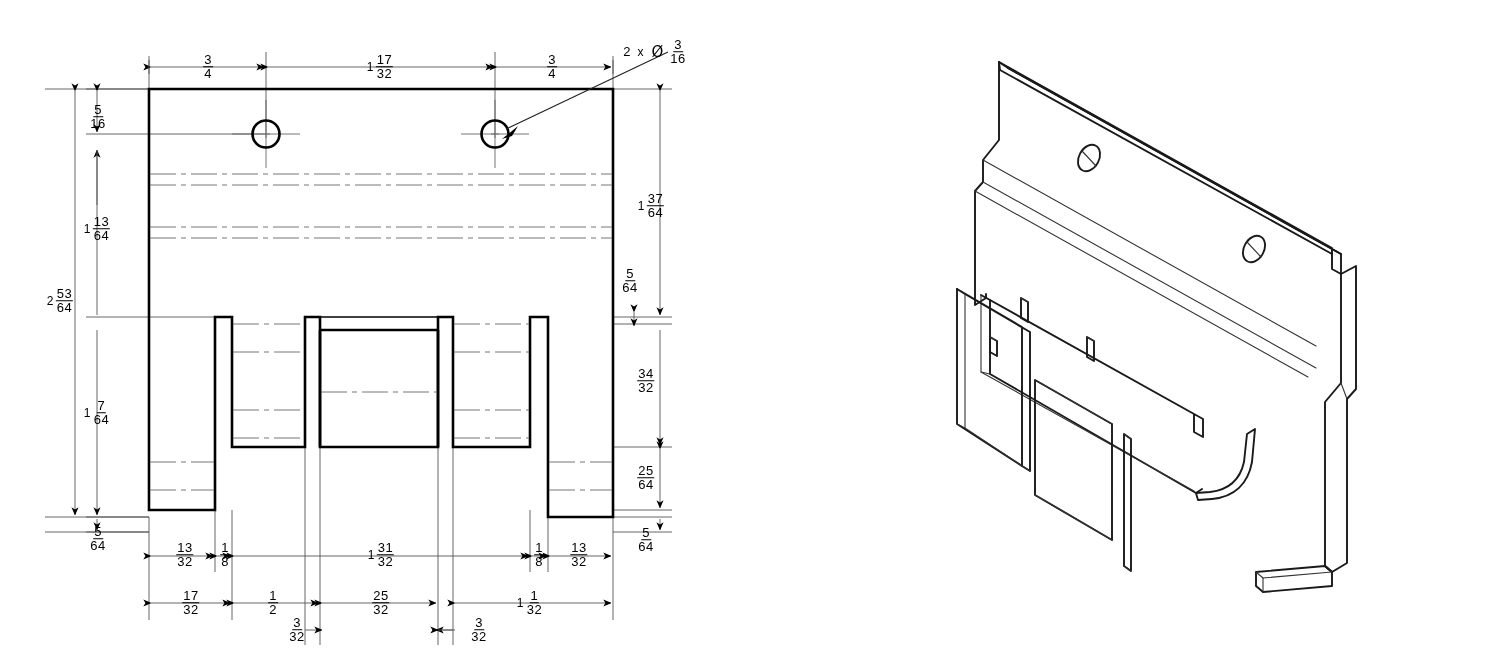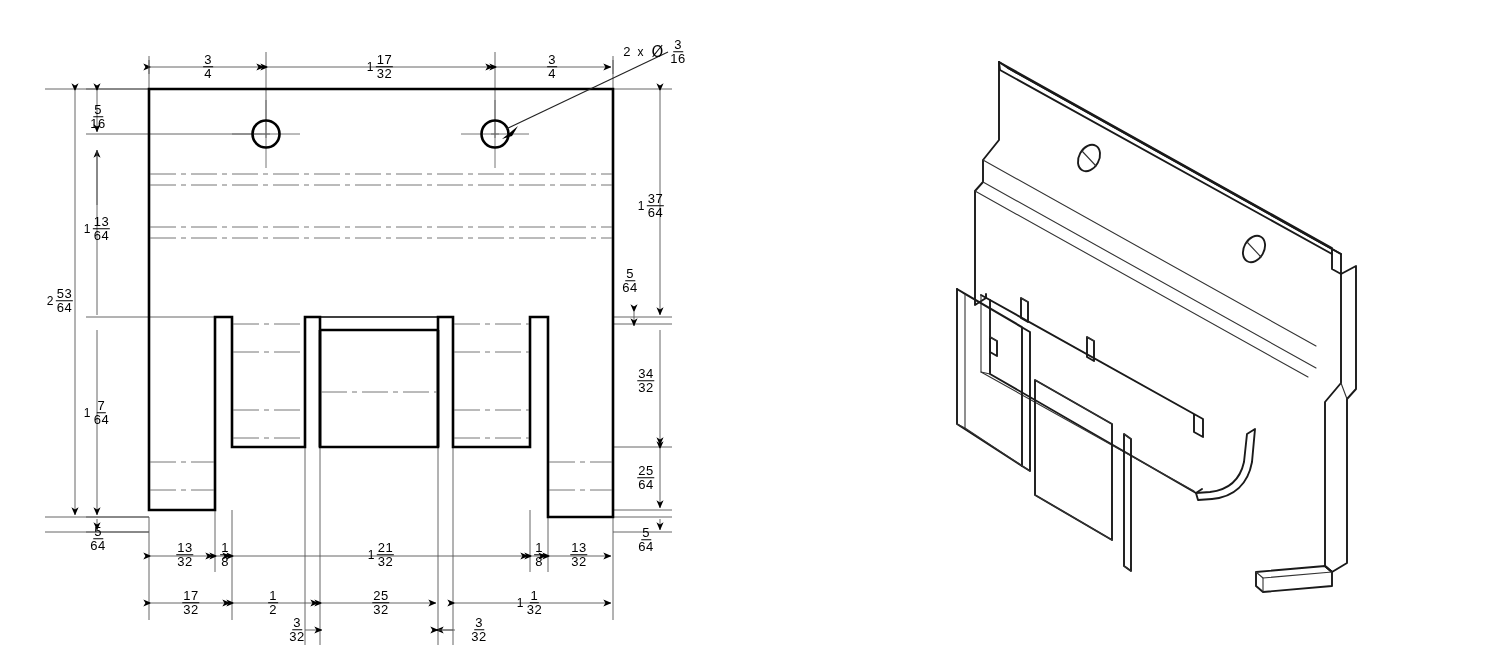--- a/index.html
+++ b/index.html
@@ -528,21 +528,21 @@
   <div class="dimtext" style="left:224px; top:555px;">
     <span class="whole"></span>
     <span class="frac">
       <span class="num">1</span>
       <span class="den">8</span>
     </span>
   </div>
   <div class="dimtext" style="left:381px; top:555px;">
     <span class="whole">1</span>
     <span class="frac">
-      <span class="num">21</span>
+      <span class="num">31</span>
       <span class="den">32</span>
     </span>
   </div>
   <div class="dimtext" style="left:538px; top:555px;">
     <span class="whole"></span>
     <span class="frac">
       <span class="num">1</span>
       <span class="den">8</span>
     </span>
   </div>

